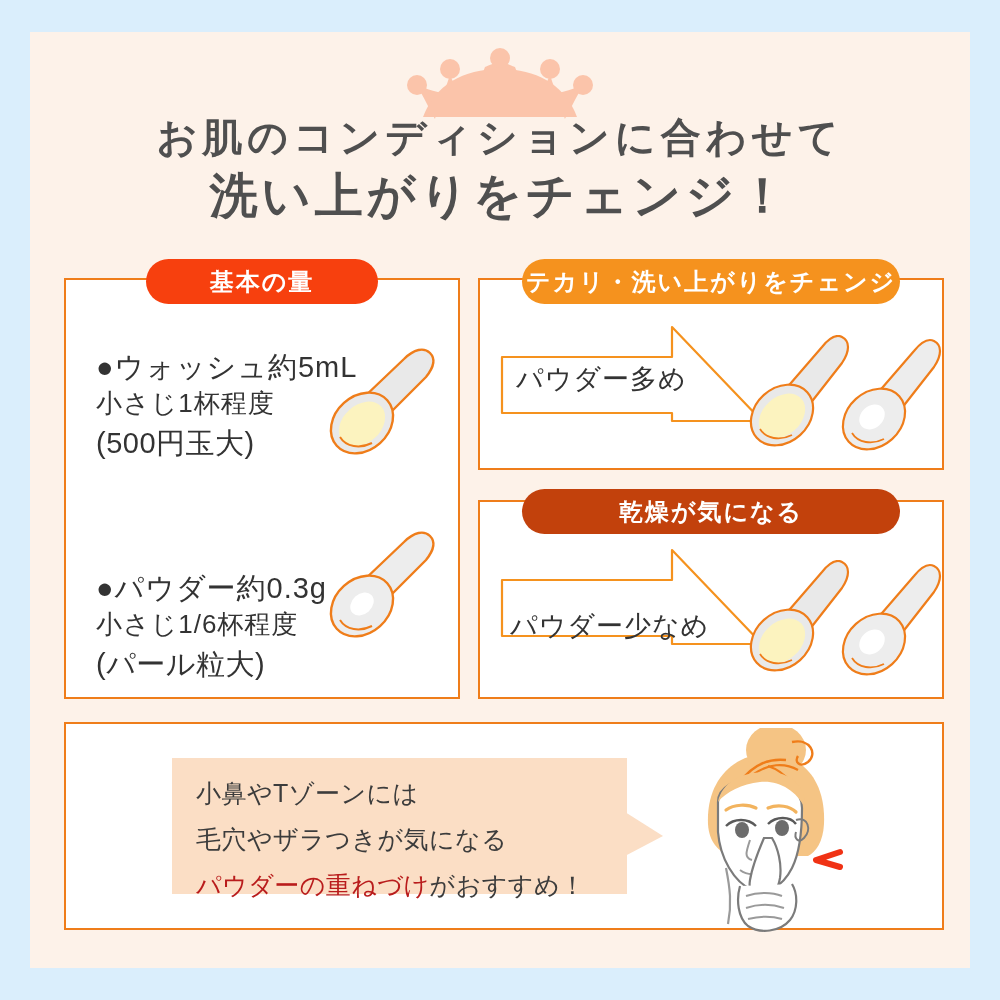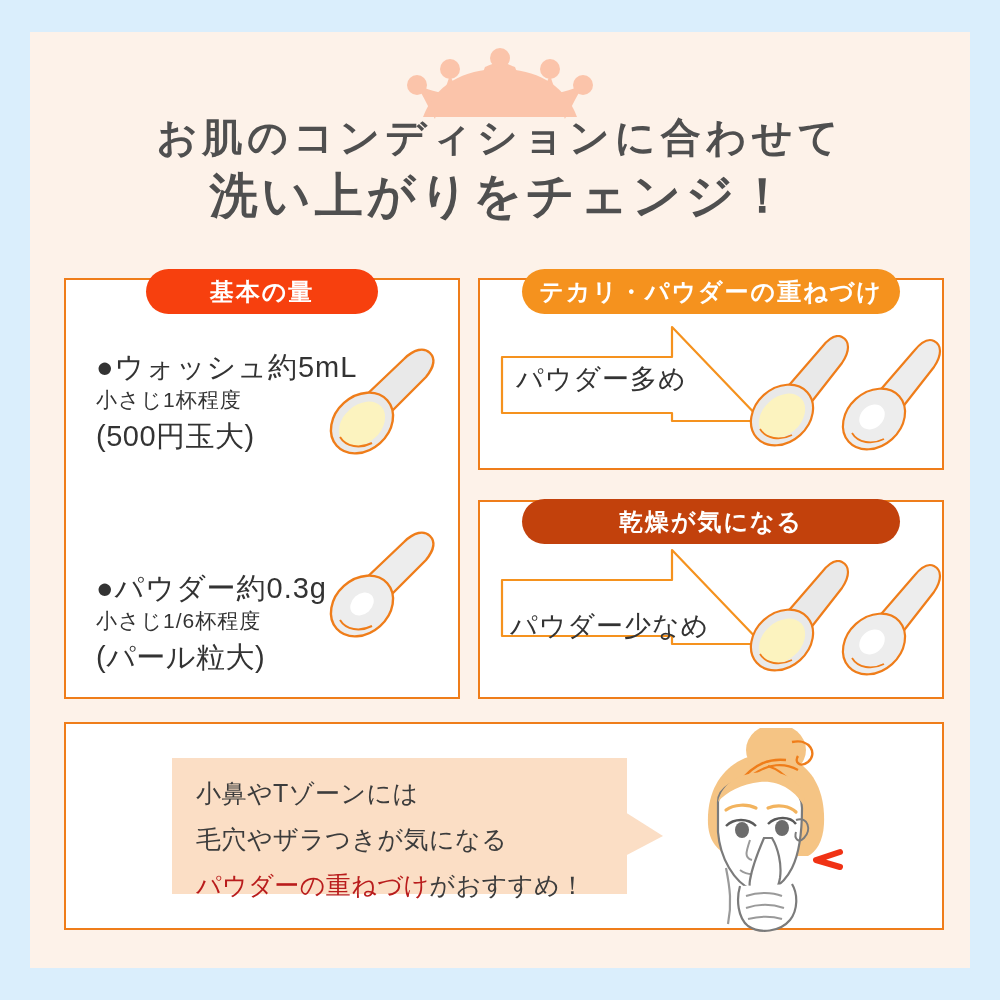--- a/index.html
+++ b/index.html
@@ -41,39 +41,39 @@
   }
   #panel-basic{left:64px;top:278px;width:396px;height:421px;}
   #panel-oily{left:478px;top:278px;width:466px;height:192px;}
   #panel-dry{left:478px;top:500px;width:466px;height:199px;}
   #panel-tip{left:64px;top:722px;width:880px;height:208px;}
 
   .badge{
     position:absolute;color:#ffffff;border-radius:30px;
     display:flex;align-items:center;justify-content:center;
     font-size:24px;font-weight:700;letter-spacing:2px;
-    white-space:nowrap;box-sizing:border-box;margin-top:10px;
+    white-space:nowrap;box-sizing:border-box;
   }
   #badge-basic{
     left:146px;top:259px;width:232px;height:45px;
     background:#f7400e;
   }
   #badge-oily{
     left:522px;top:259px;width:378px;height:45px;
     background:#f5921e;
   }
   #badge-dry{
     left:522px;top:489px;width:378px;height:45px;
     background:#c2410c;
   }
 
   
   .amount{position:absolute;color:#333333;}
   .amount .ln1{font-size:29px;line-height:1.32;letter-spacing:1px;white-space:nowrap;}
-  .amount .ln2{font-size:21px;line-height:1.32;letter-spacing:1px;white-space:nowrap;}
+  .amount .ln2{font-size:26px;line-height:1.32;letter-spacing:1px;white-space:nowrap;}
   .amount .ln3{font-size:29px;line-height:1.4;letter-spacing:0.5px;white-space:nowrap;margin-top:2px;}
   #amount-wash{left:96px;top:348px;}
   #amount-powder{left:96px;top:523px;margin-top:46px;}
 
   .spoon-single{position:absolute;width:120px;height:120px;}
   #spoon-wash{left:322px;top:345px;}
   #spoon-powder{left:322px;top:528px;}
 
   
   .arrow-banner{position:absolute;width:300px;height:118px;}
@@ -158,21 +158,21 @@
   <div class="spoon-single" id="spoon-powder">
     <svg width="120" height="120" viewBox="0 0 120 120">
       <path d="M108 8 C114 14 112 22 104 32 L62 74 L40 54 L82 14 C92 4 102 2 108 8 Z" fill="#ededed" stroke="#ef7d1a" stroke-width="2.4" stroke-linejoin="round"></path>
       <ellipse cx="40" cy="78" rx="34" ry="27" transform="rotate(-42 40 78)" fill="#ededed" stroke="#ef7d1a" stroke-width="2.4"></ellipse>
       <ellipse cx="40" cy="76" rx="13" ry="10" transform="rotate(-42 40 76)" fill="#ffffff"></ellipse>
       <path d="M18 92 C24 102 38 104 50 98" fill="none" stroke="#ef7d1a" stroke-width="2"></path>
     </svg>
   </div>
 
   <div class="panel" id="panel-oily"></div>
-  <div class="badge" id="badge-oily">テカリ・パウダーの重ねづけ</div>
+  <div class="badge" id="badge-oily">テカリ・洗い上がりをチェンジ</div>
   <div class="arrow-banner" id="arrow-oily">
     <svg width="300" height="118" viewBox="0 0 300 118">
       <path d="M2 32 L172 32 L172 2 L262 96 L172 96 L172 88 L2 88 Z" fill="#ffffff" stroke="#f5921e" stroke-width="2.2" stroke-linejoin="round"></path>
     </svg>
   </div>
   <div class="arrow-label" id="arrow-label-oily">パウダー多め</div>
   <div class="spoon-pair" id="spoons-oily">
     <svg width="205" height="135" viewBox="0 0 205 135">
       <path d="M104 2 C112 6 112 16 104 28 L68 74 L46 56 L84 12 C92 2 98 -1 104 2 Z" fill="#e9e9e9" stroke="#ef7d1a" stroke-width="2.2" stroke-linejoin="round"></path>
       <ellipse cx="44" cy="80" rx="34" ry="27" transform="rotate(-42 44 80)" fill="#e9e9e9" stroke="#ef7d1a" stroke-width="2.2"></ellipse>

